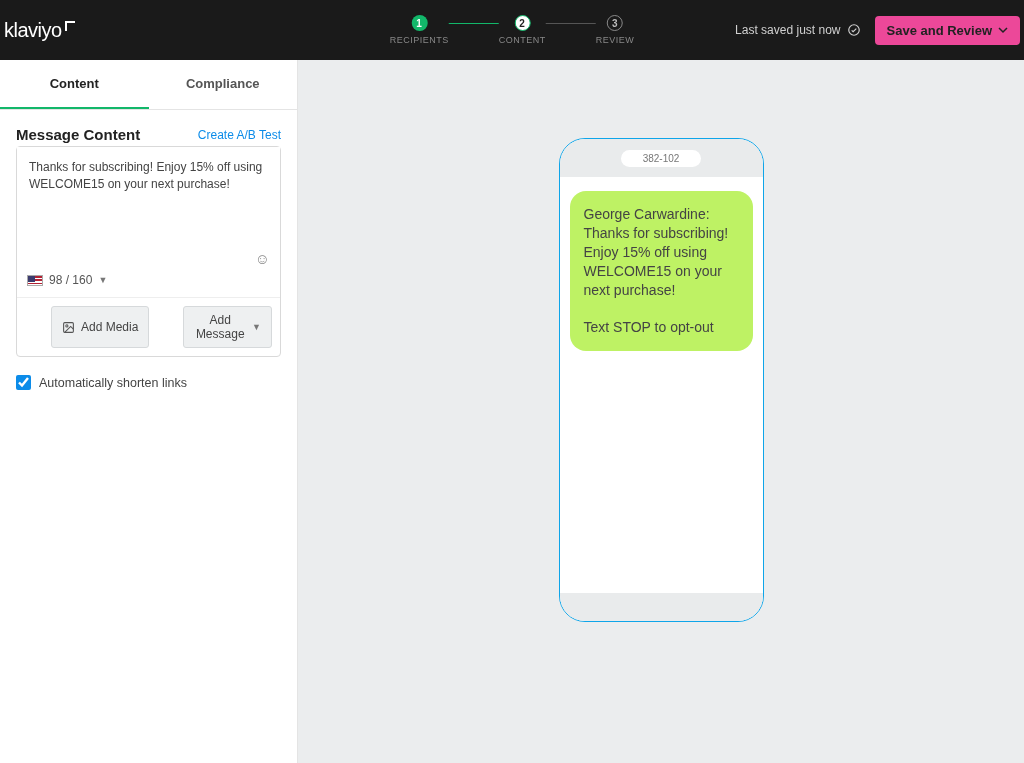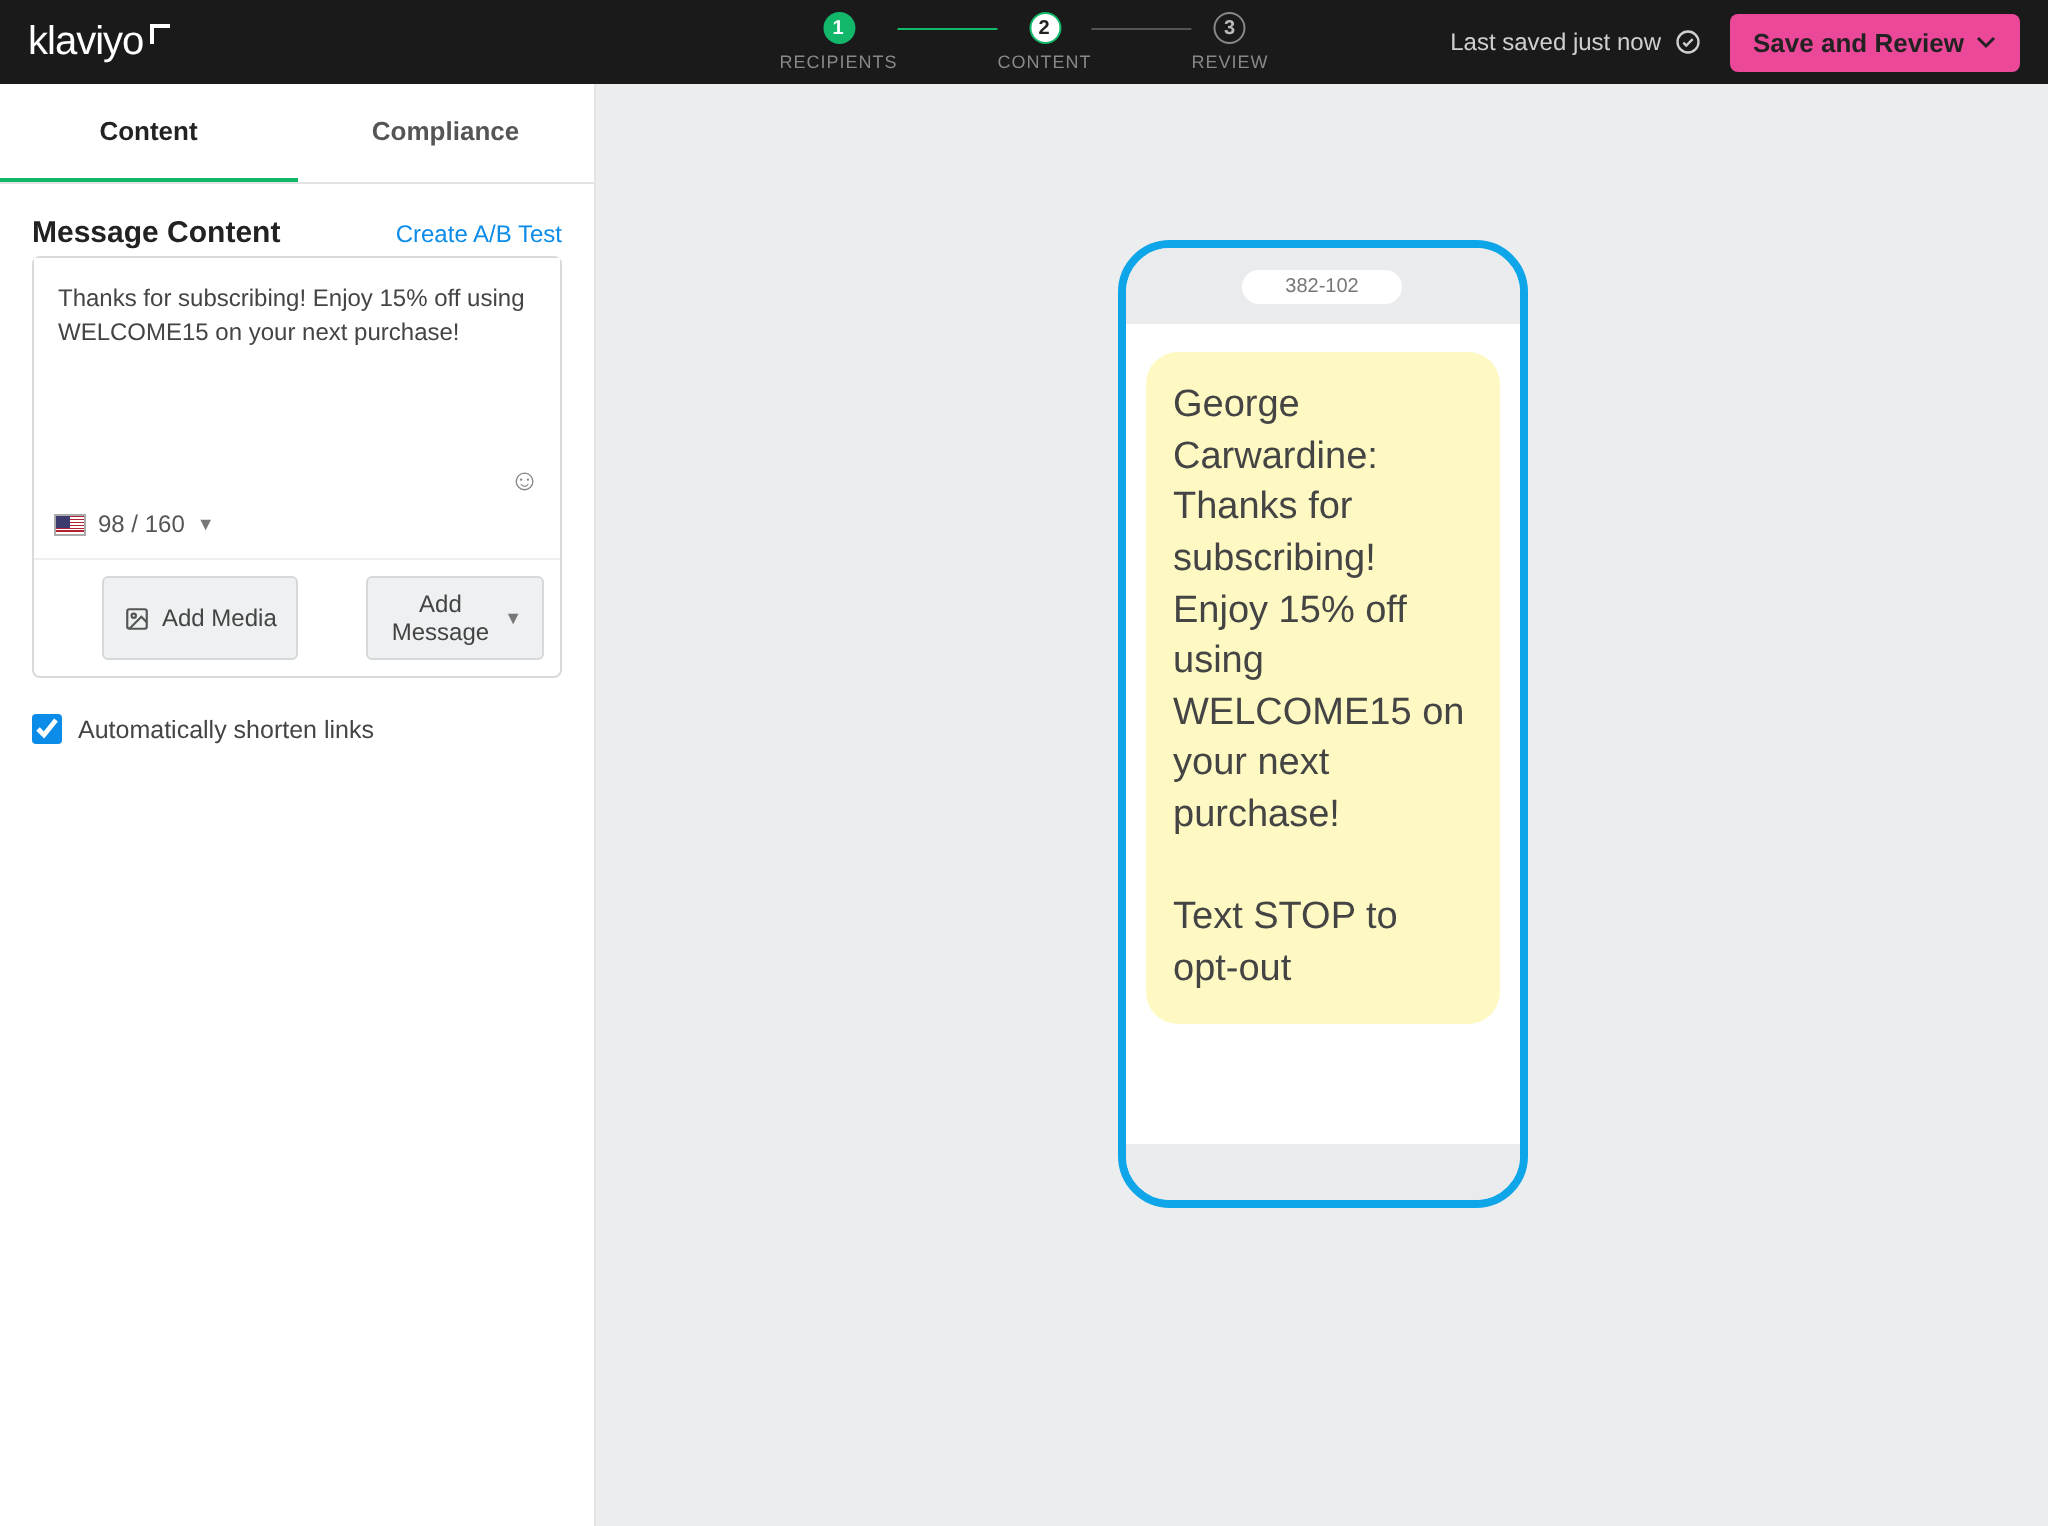--- a/index.html
+++ b/index.html
@@ -9,24 +9,24 @@
     color: #222;
     background: #fff;
     width: 1024px;
     height: 763px;
     overflow: hidden;
   }
 
   
   .header {
     background: #1a1a1a;
-    height: 42px;
+    height: 60px;
     display: flex;
     align-items: center;
-    padding: 0 14px;
+    padding: 0 4px;
     color: #fff;
   }
   .logo {
     font-size: 20px;
     font-weight: 400;
     letter-spacing: -0.5px;
     display: flex;
     align-items: center;
     gap: 2px;
   }
@@ -222,21 +222,21 @@
   .preview {
     flex:1;
     background:#ebedee;
     display:flex;
     justify-content:center;
     padding-top:78px;
   }
   .phone {
     width:205px;
     height:484px;
-    border:4px solid #0ea5e9;
+    border:1px solid #0ea5e9;
     border-radius:26px;
     background:#fff;
     overflow:hidden;
     display:flex;
     flex-direction:column;
   }
   .phone-top {
     height:38px;
     background:#e9ebec;
     display:flex;
@@ -248,24 +248,24 @@
     border-radius:12px;
     padding:3px 22px;
     font-size:10px;
     color:#777;
   }
   .phone-body {
     flex:1;
     padding:14px 10px;
   }
   .bubble {
-    background:#fef9c3;
+    background:#bef264;
     border-radius:16px;
     padding:14px 14px;
-    font-size:19px;
+    font-size:14px;
     line-height:1.35;
     color:#444;
     white-space:pre-line;
   }
   .phone-bottom {
     height:28px;
     background:#e9ebec;
   }
 
   .caret-down { font-size:9px; color:#777; }

